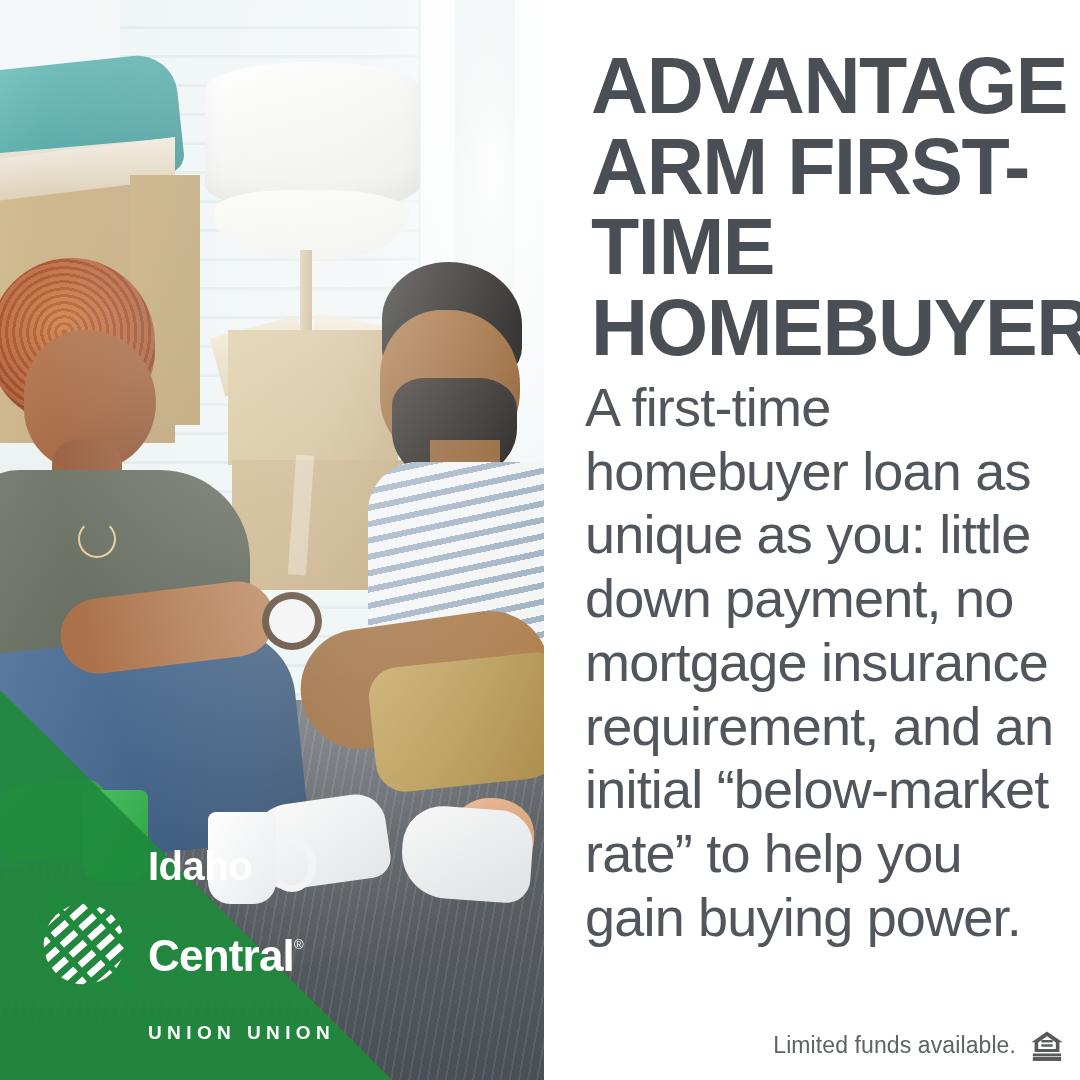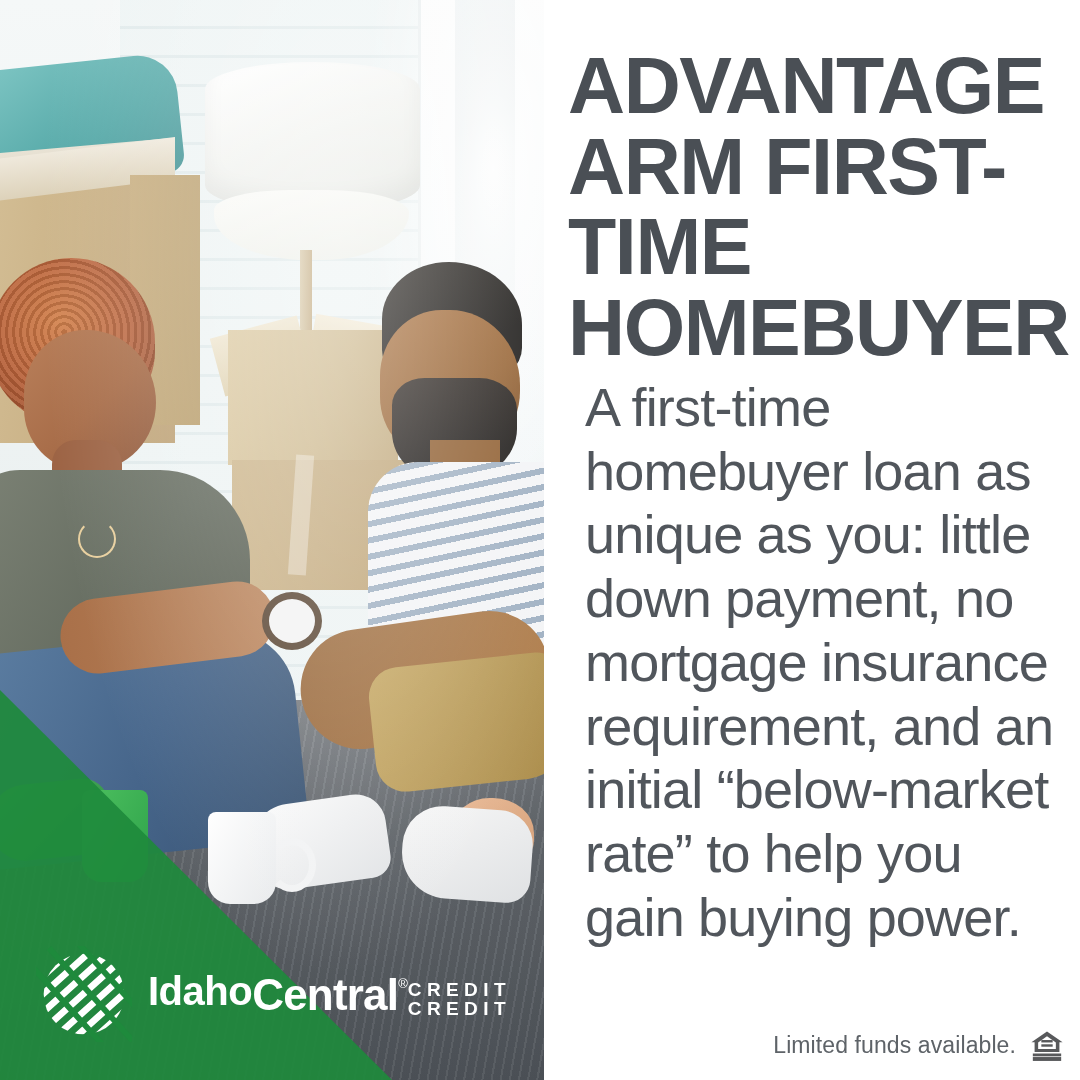--- a/index.html
+++ b/index.html
@@ -398,33 +398,34 @@
     align-items: center;
     gap: 16px;
   }
   .logo-mark {
     width: 96px;
     height: 96px;
     flex: 0 0 auto;
   }
   .logo-words {
     display: flex;
-    flex-direction: row;
+    flex-direction: column;
     line-height: 1;
+    gap: 36px;
   }
   .logo-idaho {
     font-size: 40px;
     font-weight: bold;
     color: #ffffff;
     letter-spacing: -.5px;
   }
   .logo-central-row {
     display: flex;
     align-items: flex-start;
-    margin-top: 2px;
+    margin-top: 12px;
   }
   .logo-central {
     font-size: 44px;
     font-weight: bold;
     color: #ffffff;
     letter-spacing: -.8px;
   }
   .logo-reg {
     font-size: 13px;
     color: #ffffff;
@@ -443,21 +444,21 @@
     position: absolute;
     left: 544px;
     top: 0;
     width: 536px;
     height: 1080px;
     background: #ffffff;
   }
 
   .headline {
     position: absolute;
-    left: 24px;
+    left: 47px;
     top: 46px;
     width: 470px;
     margin: 0;
     font-size: 79px;
     line-height: 1.02;
     font-weight: bold;
     color: #4a4f55;
     letter-spacing: -1.4px;
   }
 
@@ -582,21 +583,21 @@
             <rect x="78" y="-10" width="6" height="130"></rect>
           </g>
         </g>
       </svg>
       <div class="logo-words">
         <span class="logo-idaho">Idaho</span>
         <span class="logo-central-row">
           <span class="logo-central">Central</span>
           <span class="logo-reg">®</span>
         </span>
-        <span class="logo-cu">CREDIT CREDIT</span>
+        <span class="logo-cu">UNION UNION</span>
       </div>
     </div>
   </div>
 
   <div class="content-panel">
     <h1 class="headline">ADVANTAGE ARM FIRST-TIME HOMEBUYER</h1>
     <p class="body-copy">A first-time homebuyer loan as unique as you: little down payment, no mortgage insurance requirement, and an initial “below-market rate” to help you gain buying power.</p>
 
     <div class="footer-row">
       <span class="footer-note">Limited funds available.</span>

